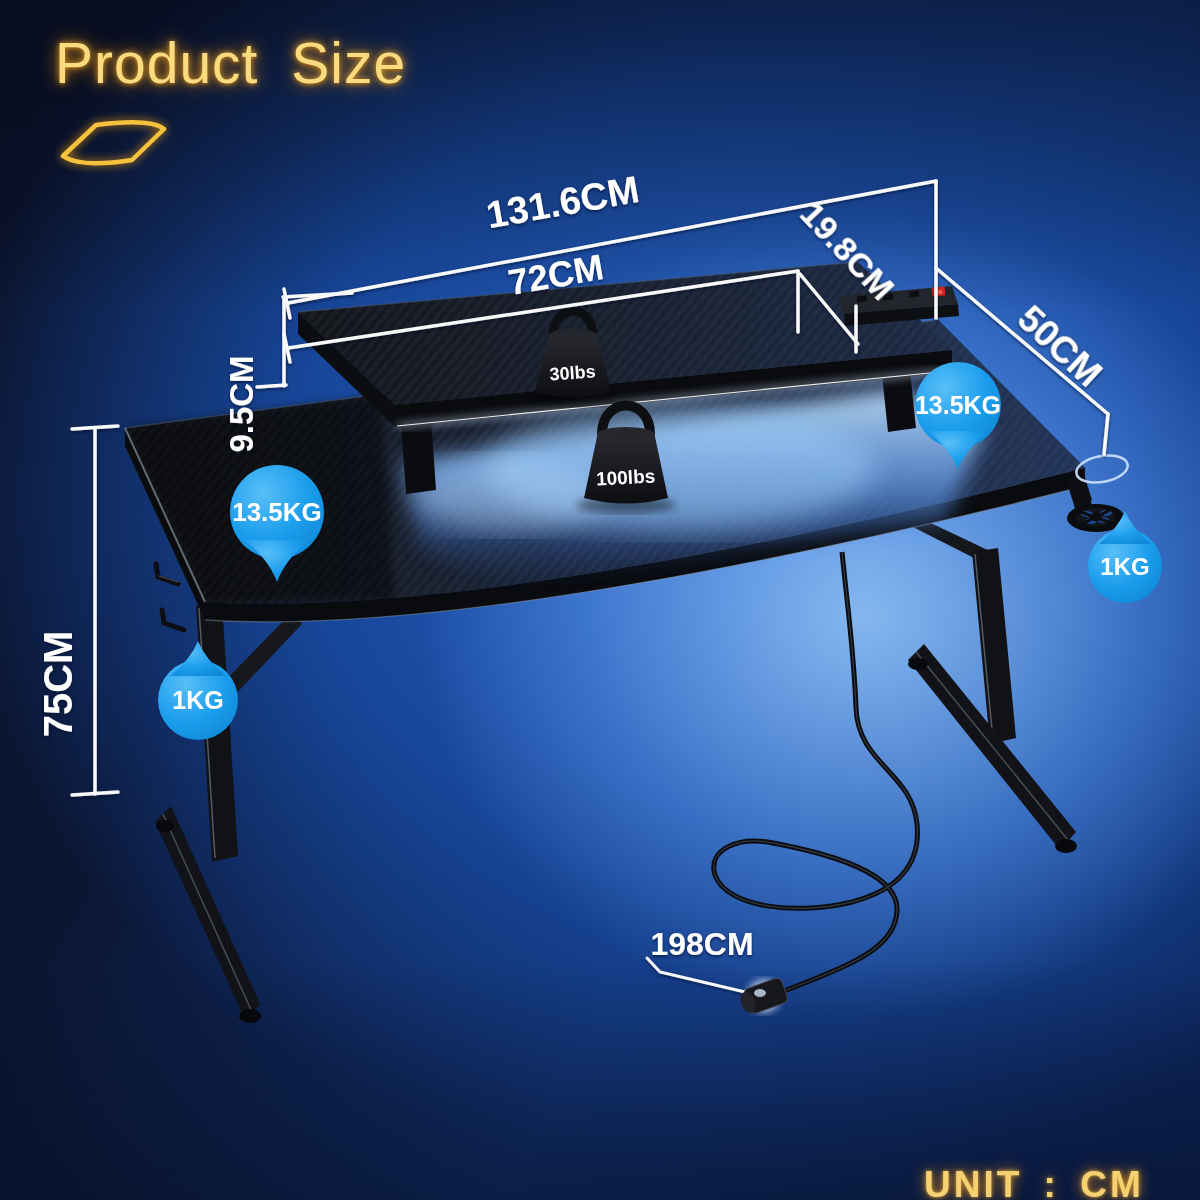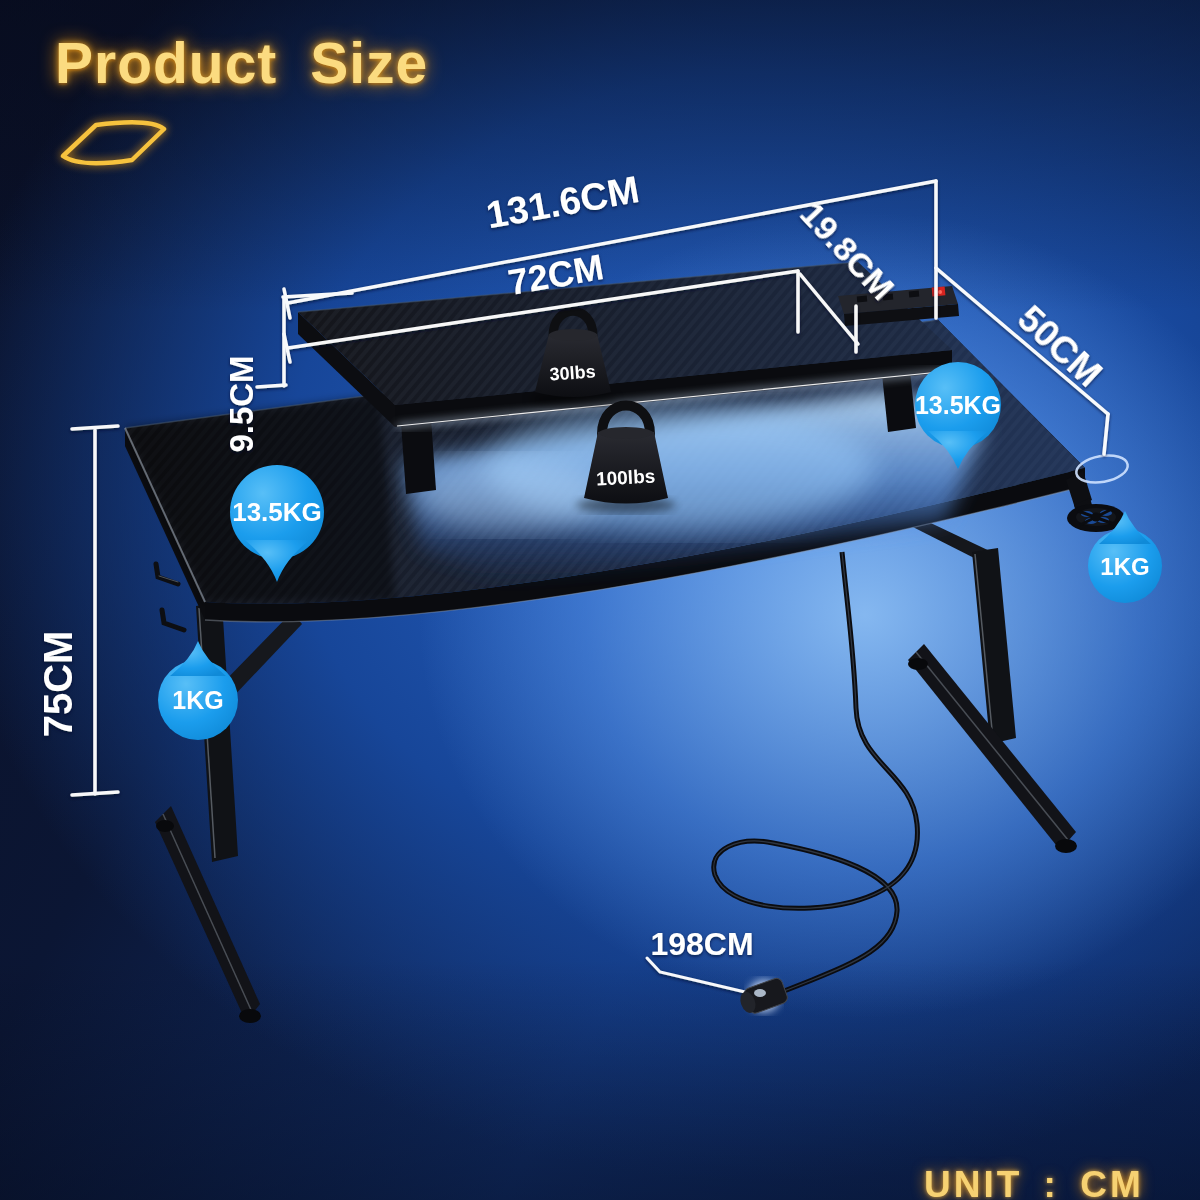--- a/index.html
+++ b/index.html
@@ -6,21 +6,21 @@
   .stage{position:relative;width:1200px;height:1200px;overflow:hidden;
          font-family:"Liberation Sans","DejaVu Sans",sans-serif;}
   .bg{position:absolute;inset:0;
     background:
       radial-gradient(620px 560px at 865px 615px, rgba(150,200,250,0.85), rgba(95,155,238,0.45) 45%, rgba(40,90,190,0) 72%),
       radial-gradient(1050px 900px at 760px 480px, #2a67cb 0%, #174699 45%, rgba(12,35,90,0) 78%),
       linear-gradient(118deg, #0a1026 0%, #0b1634 30%, #11306e 62%, #0c2458 100%);}
   .bg::after{content:"";position:absolute;inset:0;
     background:linear-gradient(180deg, rgba(6,10,26,0.55) 0%, rgba(6,10,26,0) 26%),
                linear-gradient(0deg, rgba(4,8,22,0.45) 0%, rgba(4,8,22,0) 20%);}
-  .title{position:absolute;left:55px;top:30px;font-size:57px;font-weight:bold;letter-spacing:1px;
+  .title{position:absolute;left:55px;top:30px;font-size:57px;font-weight:normal;letter-spacing:1px;
          word-spacing:16px;color:#fbdb80;
          text-shadow:0 0 18px rgba(233,142,8,.95),0 0 6px rgba(250,190,60,.85),0 2px 2px rgba(90,40,0,.5);}
   .deskicon{position:absolute;left:56px;top:116px;filter:drop-shadow(0 0 5px rgba(242,160,18,.9));}
   .unit{position:absolute;left:924px;top:1164px;font-size:37px;font-weight:bold;letter-spacing:3px;
         word-spacing:8px;color:#f6d172;
         text-shadow:0 0 14px rgba(230,140,10,.9),0 0 4px rgba(250,200,90,.8);}
   svg text{font-family:"Liberation Sans","DejaVu Sans",sans-serif;}
 </style>
 </head>
 <body>

